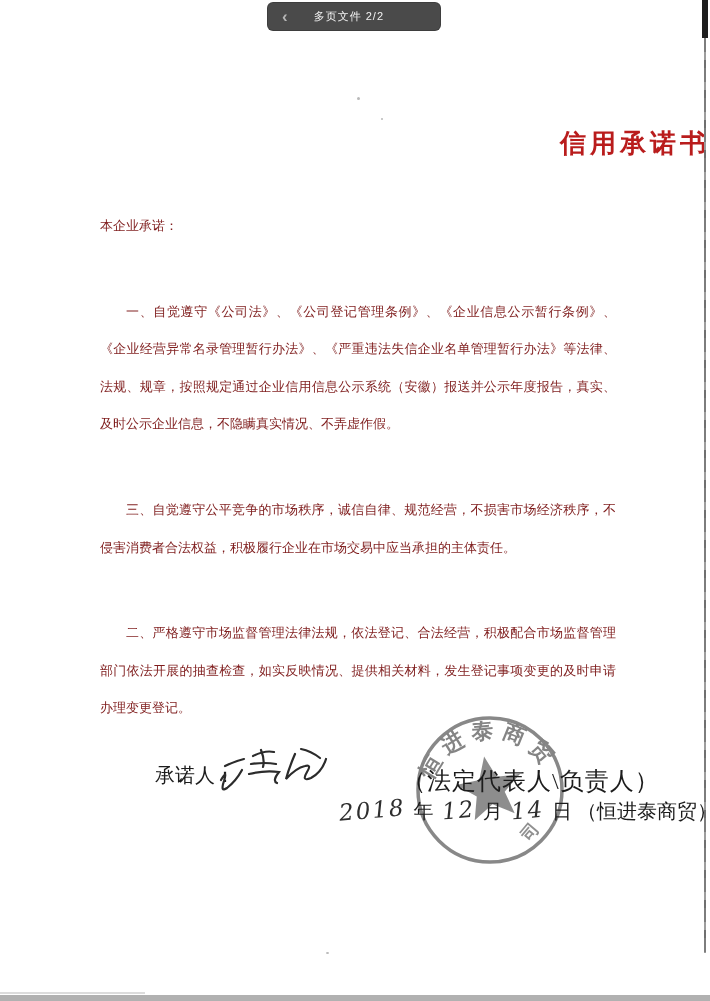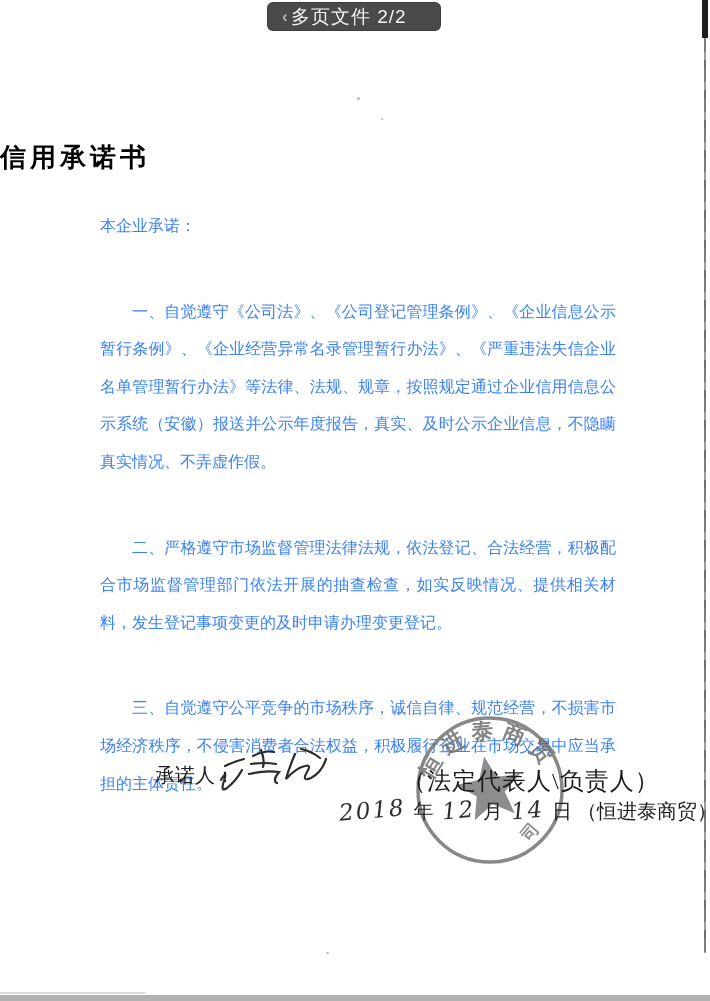--- a/index.html
+++ b/index.html
@@ -29,45 +29,45 @@
   }
   .toolbar .chev {
     color: #b5b5b5;
     font-size: 17px;
     font-weight: bold;
     margin-left: 14px;
     line-height: 1;
   }
   .toolbar .tlabel {
     color: #f2f2f2;
-    font-size: 19px;
+    font-size: 11px;
     flex: 1;
     text-align: center;
     padding-right: 30px;
     letter-spacing: 1px;
   }
 
   .doc-title {
     position: absolute;
-    top: 140px; left: 0; right: 0;
-    text-align: left;
+    top: 126px; left: 0; right: 0;
+    text-align: right;
     font-size: 26px;
     font-weight: 700;
     letter-spacing: 4px;
-    color: #000000;
+    color: #b91c1c;
   }
 
   .body-text {
     position: absolute;
     left: 100px; top: 207px;
     width: 516px;
-    font-size: 16px;
+    font-size: 13px;
     line-height: 37.6px;
     text-align: justify;
-    color: #3b82f6;
+    color: #7f1d1d;
   }
   .body-text p.para { text-indent: 2em; margin-top: 48px; }
   .body-text p.intro { text-indent: 0; }
 
   
   .sig-row {
     position: absolute;
     left: 155px; top: 762px;
     font-size: 20px;
     color: #1c1c1c;
@@ -144,22 +144,22 @@
   <div class="toolbar">
     <span class="chev">‹</span>
     <span class="tlabel">多页文件 2/2</span>
   </div>
 
   <div class="doc-title">信用承诺书</div>
 
   <div class="body-text">
     <p class="intro">本企业承诺：</p>
     <p class="para">一、自觉遵守《公司法》、《公司登记管理条例》、《企业信息公示暂行条例》、《企业经营异常名录管理暂行办法》、《严重违法失信企业名单管理暂行办法》等法律、法规、规章，按照规定通过企业信用信息公示系统（安徽）报送并公示年度报告，真实、及时公示企业信息，不隐瞒真实情况、不弄虚作假。</p>
+    <p class="para">三、自觉遵守公平竞争的市场秩序，诚信自律、规范经营，不损害市场经济秩序，不侵害消费者合法权益，积极履行企业在市场交易中应当承担的主体责任。</p>
     <p class="para">二、严格遵守市场监督管理法律法规，依法登记、合法经营，积极配合市场监督管理部门依法开展的抽查检查，如实反映情况、提供相关材料，发生登记事项变更的及时申请办理变更登记。</p>
-    <p class="para">三、自觉遵守公平竞争的市场秩序，诚信自律、规范经营，不损害市场经济秩序，不侵害消费者合法权益，积极履行企业在市场交易中应当承担的主体责任。</p>
   </div>
 
   <svg class="seal" width="160" height="160" viewBox="0 0 160 160">
     <defs>
       <path id="arcTop" d="M 22 112 A 62 62 0 1 1 138 112"></path>
       <path id="arcBottom" d="M 34 122 A 58 58 0 0 0 126 122"></path>
     </defs>
     <circle cx="80" cy="80" r="72" fill="none" stroke="#6e6e6e" stroke-width="3.5"></circle>
     <g transform="rotate(-10 80 80)">
       <polygon points="80,46 88.8,68.2 112.5,69.3 94.2,84.2 100.3,107.2 80,94.4 59.7,107.2 65.8,84.2 47.5,69.3 71.2,68.2" fill="#757575"></polygon>

